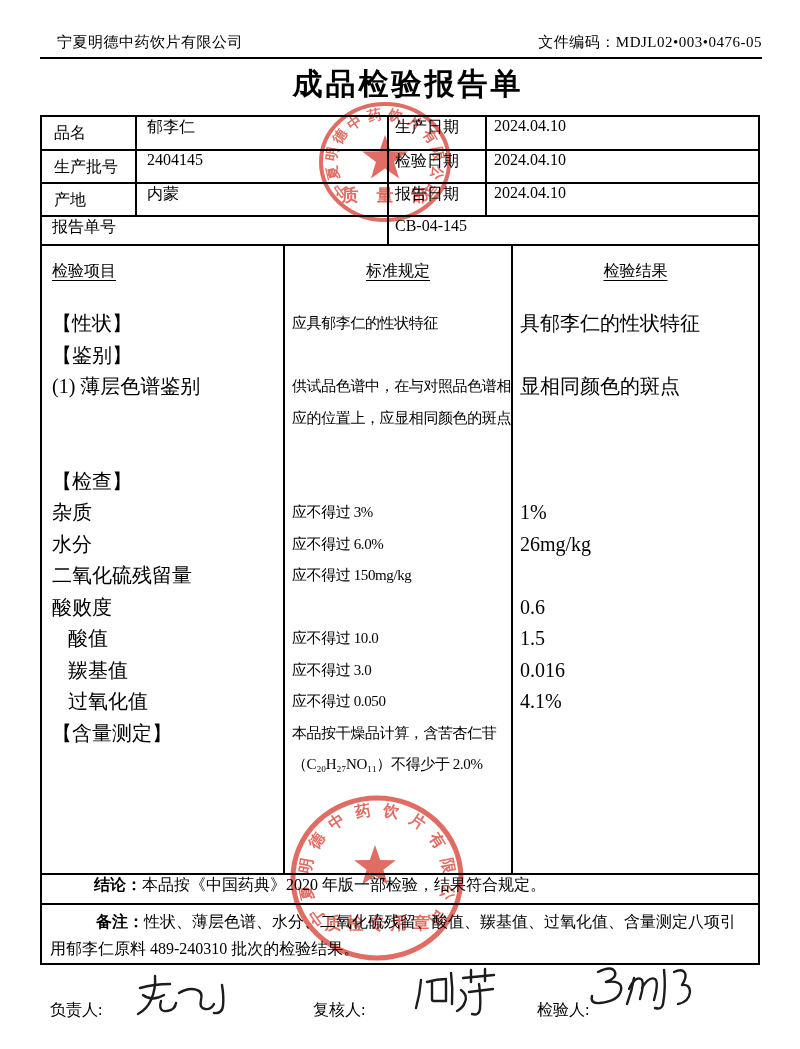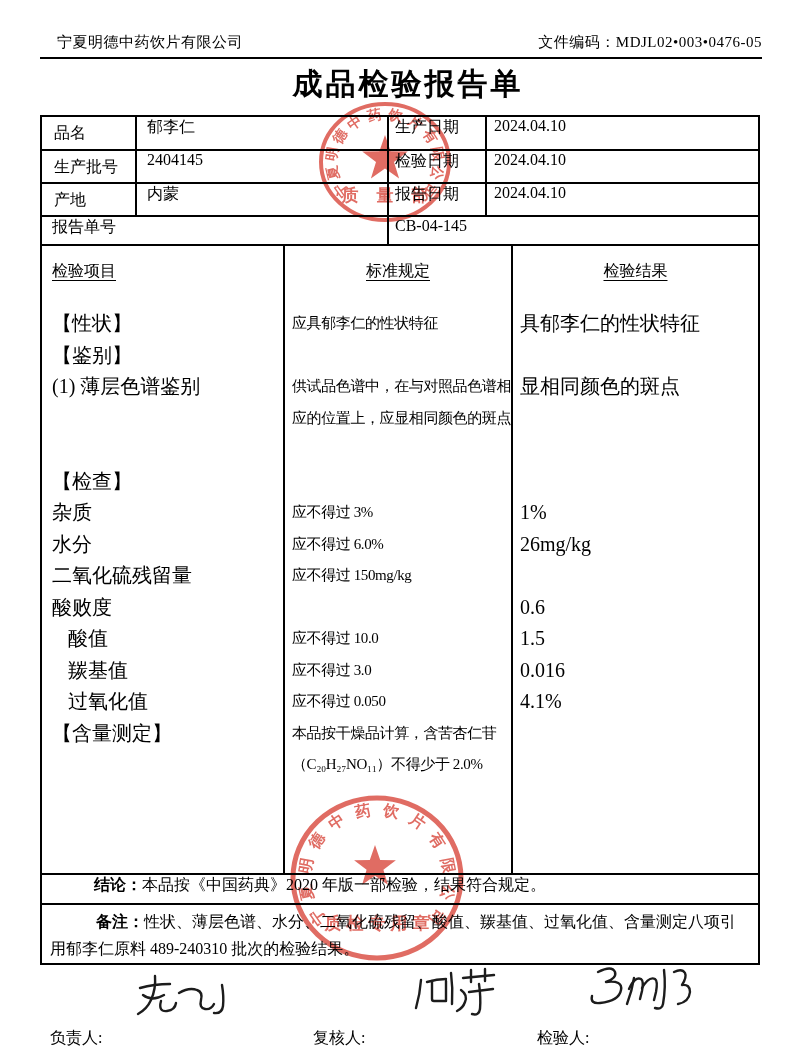--- a/index.html
+++ b/index.html
@@ -42,21 +42,21 @@
   .c2 .ln{padding-left:7px;}
 
   .concl{height:30px;border-bottom:2px solid #000;display:flex;align-items:flex-start;
     font-size:16px;white-space:nowrap;overflow:hidden;padding-left:52px;box-sizing:border-box;}
   .concl b{font-weight:bold;}
   .remark{height:58px;box-sizing:border-box;padding:3px 10px 0 8px;font-size:16px;
     line-height:27px;text-indent:46px;overflow:hidden;}
   .remark b{font-weight:bold;}
 
   .sigrow{position:absolute;left:40px;top:967px;width:720px;height:82px;}
-  .siglabel{position:absolute;top:33px;font-size:16px;white-space:nowrap;margin-top:28px;}
+  .siglabel{position:absolute;top:33px;font-size:16px;white-space:nowrap;}
   .sig-svg{position:absolute;}
   .sig-svg path{stroke:#1c1c1c;stroke-width:2.4;fill:none;stroke-linecap:round;stroke-linejoin:round;}
 
   .stamp{position:absolute;opacity:.8;mix-blend-mode:multiply;pointer-events:none;}
   .stamp text{font-family:"Liberation Serif","DejaVu Serif",serif;font-weight:bold;}
 </style>
 </head>
 <body>
 
 <div class="hdr-row">

